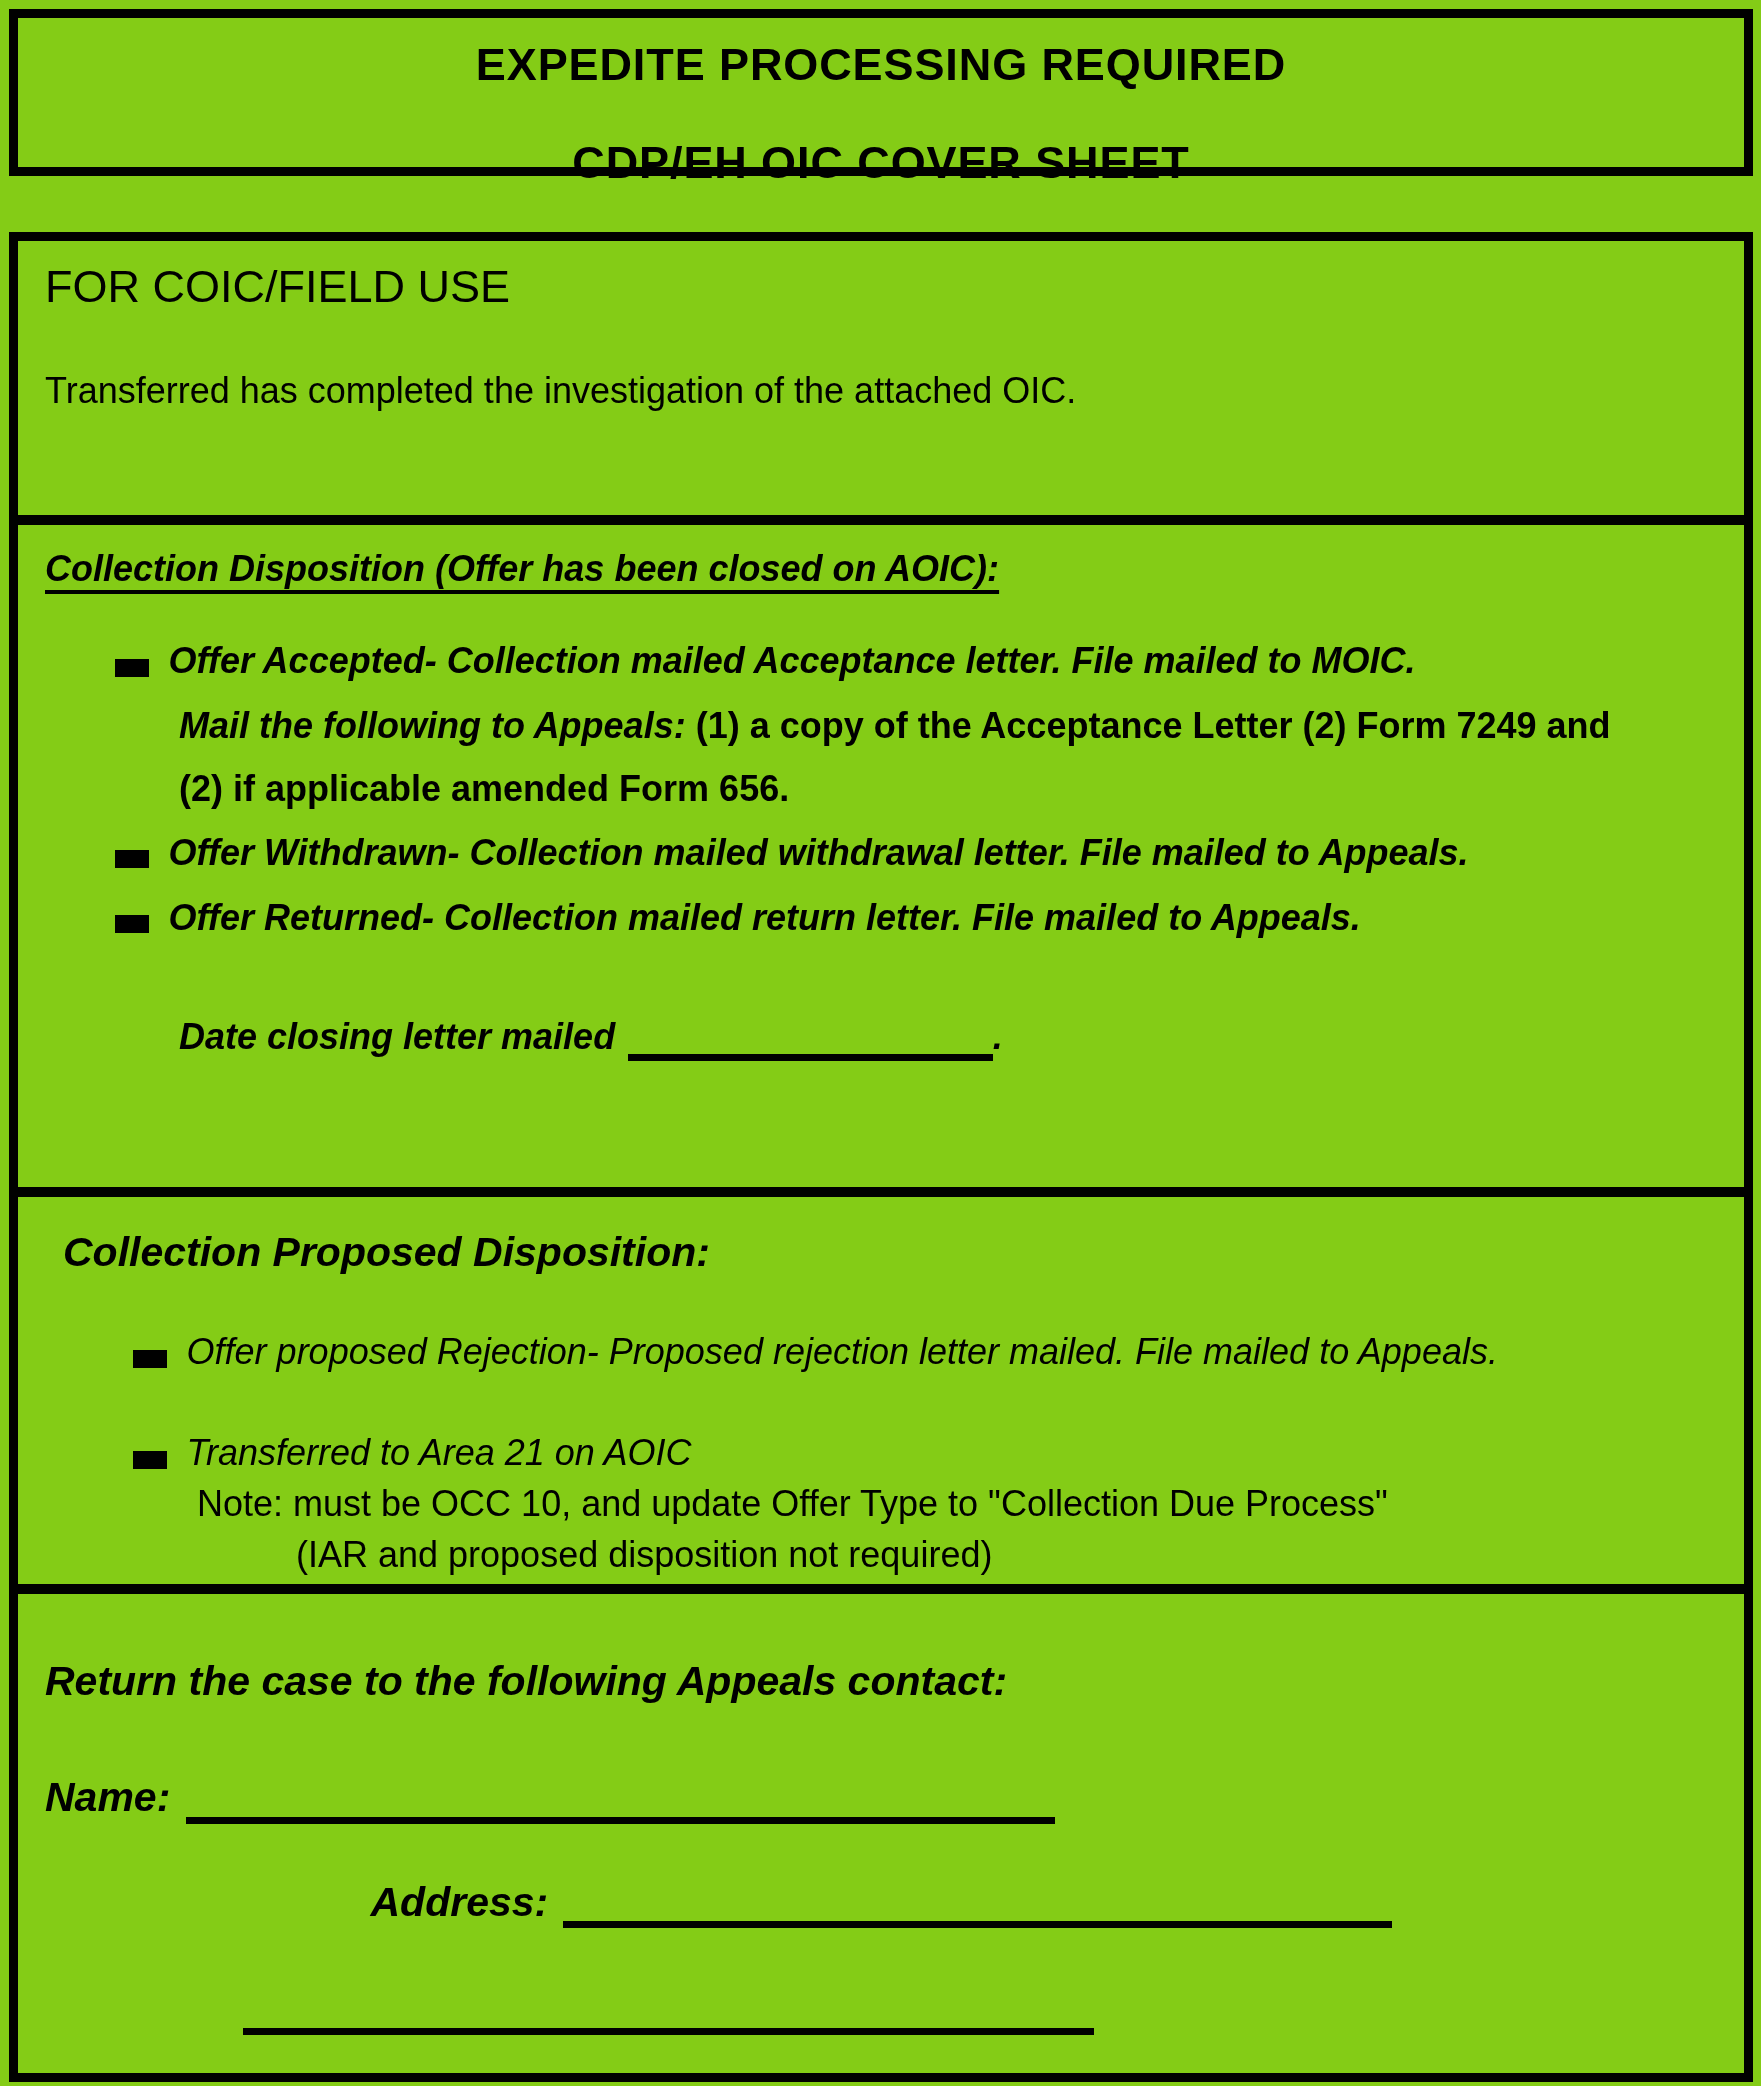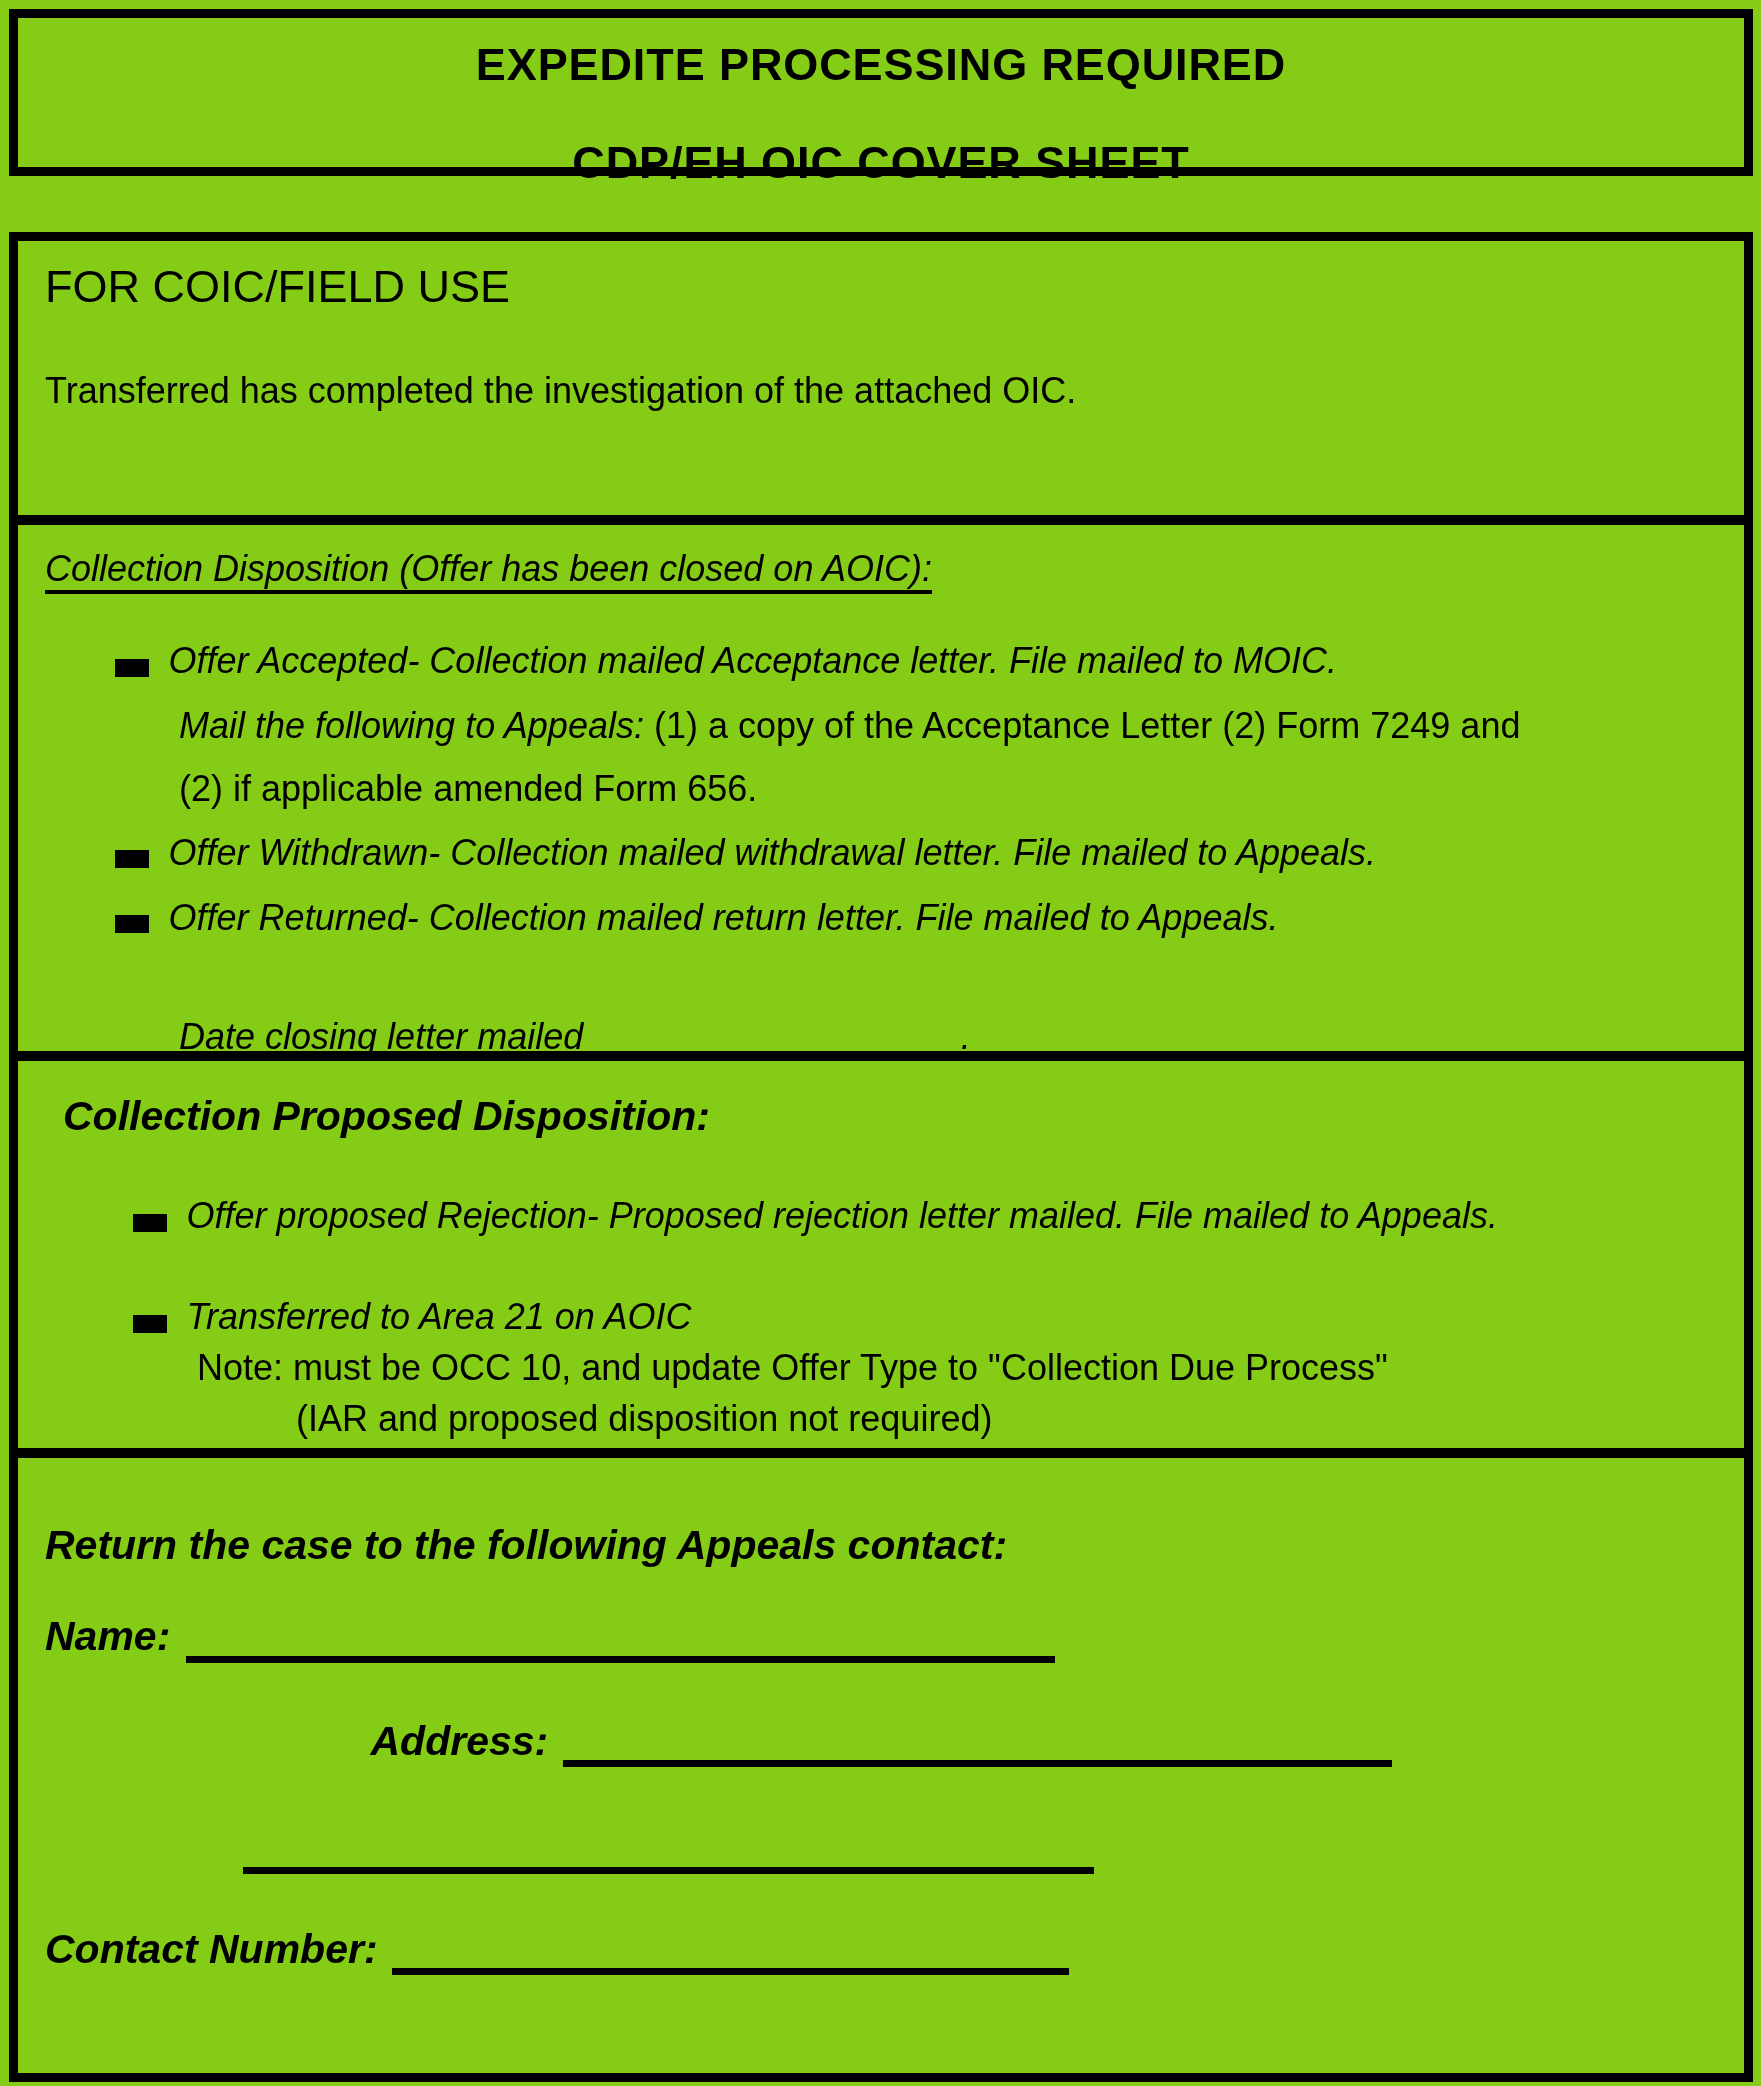--- a/index.html
+++ b/index.html
@@ -34,21 +34,21 @@
   }
   
   .main-box {
     border:9px solid #000;
     margin-top:56px;
     height:1850px;
   }
   .section { overflow:hidden; }
   .section + .section { border-top:10.7px solid #000; }
   .sec-a { height:274px; padding:19.6px 27px 0 27px; }
-  .sec-b { height:536px; padding:23px 11px 0 27px; }
+  .sec-b { height:672px; padding:23px 11px 0 27px;font-weight:bold; }
   .sec-c { height:397px; padding:32px 27px 0 45px; }
   .sec-d { height:581px; padding:64px 27px 0 27px; }
 
   .sec-a-title { font-size:45px; }
   .sec-a-body  { font-size:36px; margin-top:57px; }
 
   .sec-b-heading {
     font-size:36px;
     font-style:italic;
     text-decoration:underline;
@@ -77,21 +77,21 @@
   .blank-date { width:365px; margin-left:12.5px; }
 
   .sec-c-heading { font-size:41px; font-weight:bold; font-style:italic; }
   .sec-c .option-row.first { margin-top:55px; margin-bottom:0; }
   .sec-c .option-row.second { margin-top:59px; margin-bottom:0; }
   .note-line1 { margin-left:134px; margin-top:9px; font-size:36px; white-space:nowrap; }
   .note-line2 { margin-left:233px; margin-top:9px; font-size:36px; white-space:nowrap; }
 
   .sec-d-heading { font-size:41px; font-weight:bold; font-style:italic; }
   .field-row { font-size:41px; font-weight:bold; font-style:italic; white-space:nowrap; }
-  .row-name    { margin-top:44px; }
+  .row-name    { margin-top:69px; }
   .row-address { margin-top:55px;text-align:center; }
   .row-address2{ margin-top:57px; margin-left:198px; }
   .row-contact { margin-top:52px; }
   .blank-name    { width:869px; margin-left:16px; }
   .blank-address { width:829px; margin-left:14.3px; }
   .blank-address2{ width:851px; }
   .blank-contact { width:677px; margin-left:14.3px; }
 </style>
 </head>
 <body>

